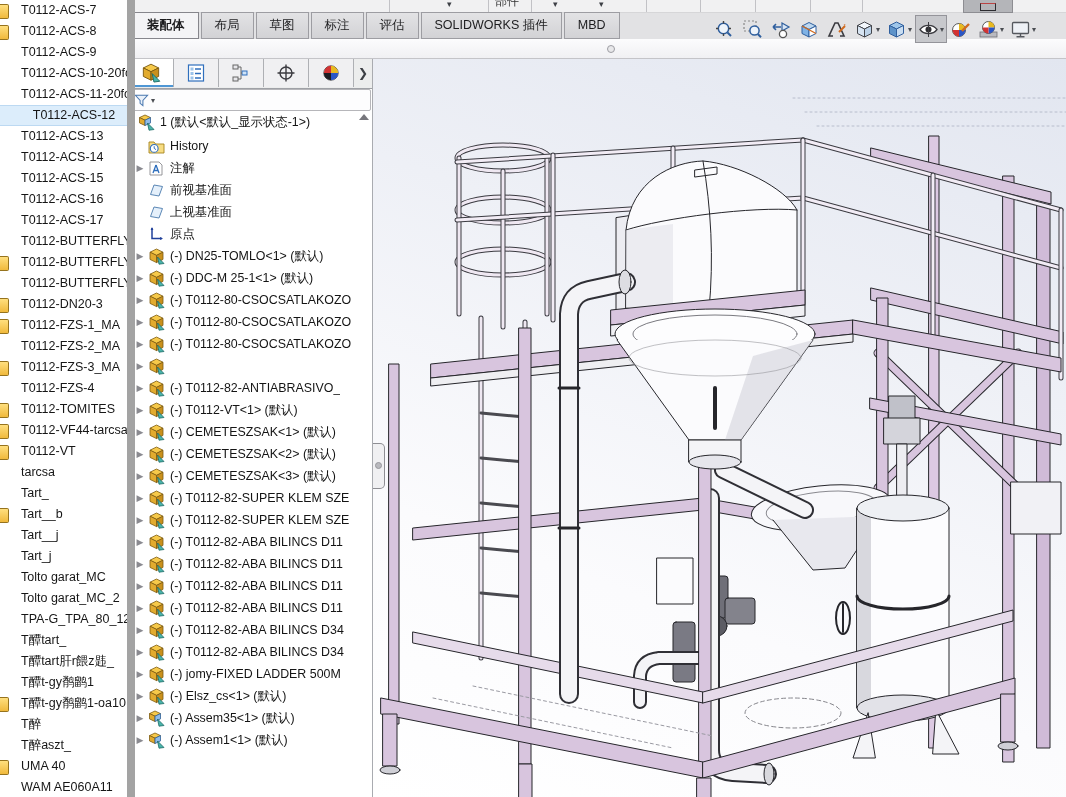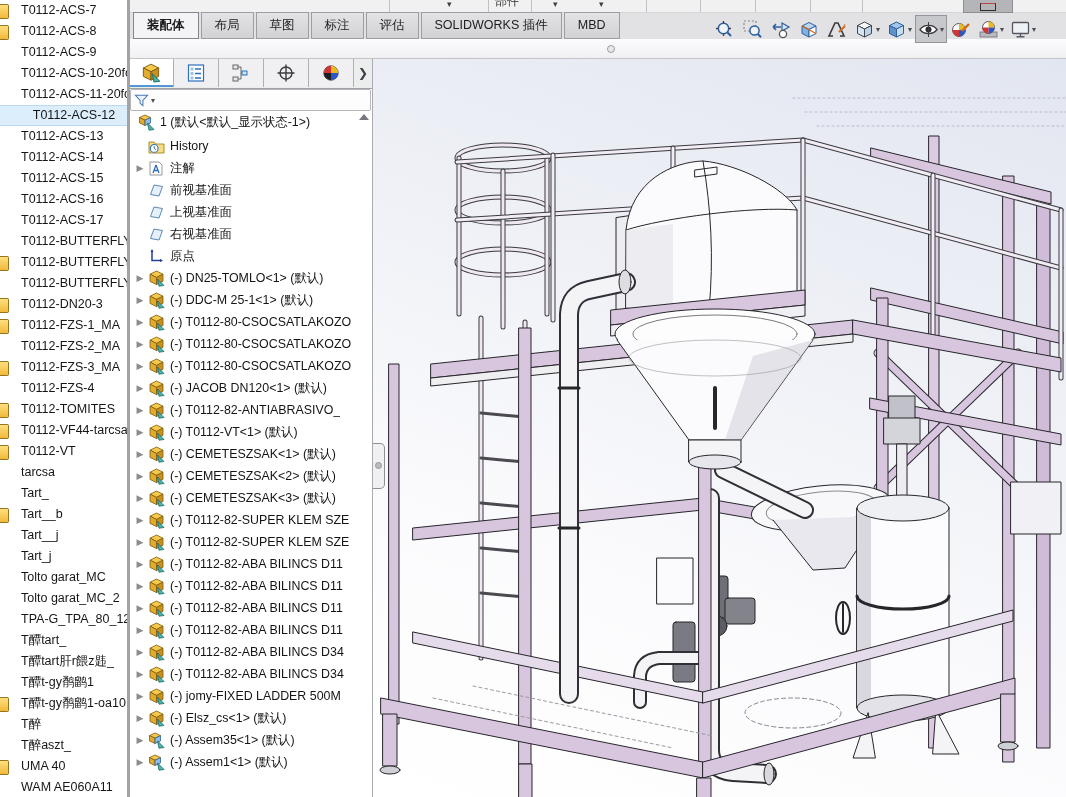--- a/index.html
+++ b/index.html
@@ -1,20 +1,20 @@
 <!DOCTYPE html>
 <html><head>
 <meta charset="utf-8">
 <style>
   html,body{margin:0;padding:0;background:#888;}
   .app{position:relative;width:1066px;height:797px;overflow:hidden;background:#e6e6e8;
        font-family:"Liberation Sans","DejaVu Sans",sans-serif;color:#141414;-webkit-font-smoothing:antialiased;}
   
   .file-panel{position:absolute;left:0;top:0;width:127px;height:797px;background:#fff;
-              border-right:3px solid #a3a3a3;z-index:6;overflow:hidden;}
+              border-right:8px solid #a3a3a3;z-index:6;overflow:hidden;}
   .frow{position:relative;height:21px;line-height:21px;padding-left:21px;font-size:12.5px;
         white-space:nowrap;overflow:hidden;color:#161616;cursor:default;}
   .frow[data-sel="true"]{background:#dcedfb;box-shadow:inset 0 1px 0 #bcd9f2, inset 0 -1px 0 #bcd9f2;text-align:center;}
   .frow .sliver{position:absolute;left:0;top:4px;width:8px;height:13px;background:linear-gradient(#ffdf7e,#f0b93c);
         border:1px solid #96731d;border-left:none;border-radius:0 2px 2px 0;}
   
   .header{position:absolute;left:129px;top:0;right:0;height:58px;background:#e2e2e4;z-index:5;}
   .hdr-sliver{position:absolute;left:0;top:0;right:0;height:12px;background:#f1f1f2;border-bottom:1px solid #d6d6d8;}
   .hdr-sliver .sep{position:absolute;top:0;width:1px;height:12px;background:#c2c2c6;}
   .hdr-sliver .caret{position:absolute;top:-1px;font-size:9px;color:#3c3f45;}
@@ -561,27 +561,20 @@
           <div class="trow" data-arrow="false">
           <span class="arr">▶</span>
           <svg class="ti">
               <use href="#ico-plane"></use>
             </svg>
           <span class="lbl">上视基准面</span>
         </div>
           <div class="trow" data-arrow="false">
           <span class="arr">▶</span>
           <svg class="ti">
-              <use href="#ico-plane"></use>
-            </svg>
-          <span class="lbl">右视基准面</span>
-        </div>
-          <div class="trow" data-arrow="false">
-          <span class="arr">▶</span>
-          <svg class="ti">
               <use href="#ico-origin"></use>
             </svg>
           <span class="lbl">原点</span>
         </div>
         </div>
       <div>
           <div class="trow" data-arrow="true">
           <span class="arr">▶</span>
           <svg class="ti">
               <use href="#ico-part"></use>
@@ -614,21 +607,20 @@
           <svg class="ti">
               <use href="#ico-part"></use>
             </svg>
           <span class="lbl">(-) T0112-80-CSOCSATLAKOZO</span>
         </div>
           <div class="trow" data-arrow="true">
           <span class="arr">▶</span>
           <svg class="ti">
               <use href="#ico-part"></use>
             </svg>
-          <span class="lbl">(-) JACOB DN120&lt;1&gt; (默认)</span>
         </div>
           <div class="trow" data-arrow="true">
           <span class="arr">▶</span>
           <svg class="ti">
               <use href="#ico-part"></use>
             </svg>
           <span class="lbl">(-) T0112-82-ANTIABRASIVO_</span>
         </div>
           <div class="trow" data-arrow="true">
           <span class="arr">▶</span>

